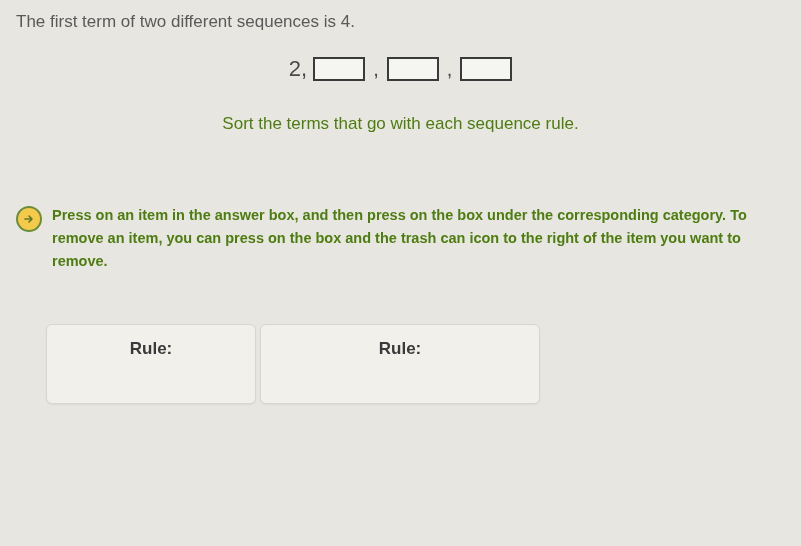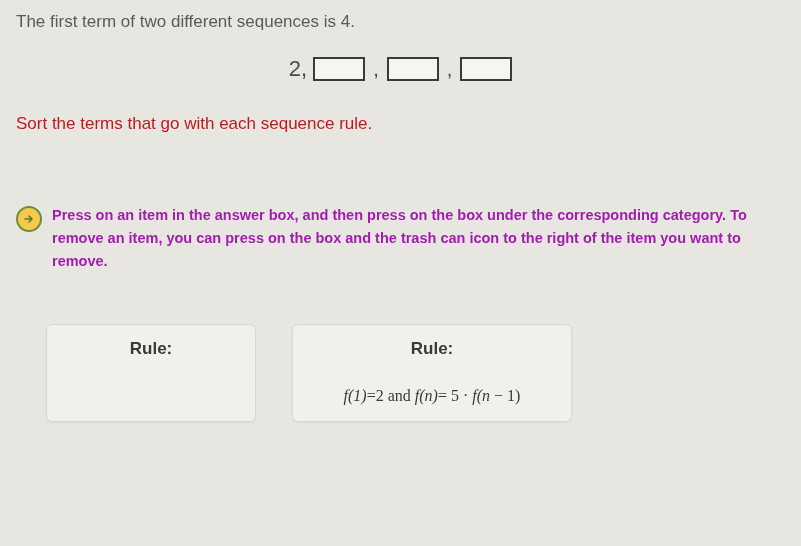--- a/index.html
+++ b/index.html
@@ -40,22 +40,23 @@
       border: 2px solid #3a3a3a;
       background: #f5f5f2;
       vertical-align: middle;
     }
     .comma {
       font-size: 20px;
       margin: 0 2px;
     }
     .sort-text {
       font-size: 17px;
-      color: #b91c1c;
+      color: #4d7c0f;
       margin-bottom: 70px;
+      text-align: center;
     }
     .hint-row {
       display: flex;
       align-items: flex-start;
       gap: 10px;
       margin-bottom: 50px;
     }
     .hint-icon {
       width: 26px;
       height: 26px;
@@ -67,27 +68,27 @@
       justify-content: center;
       flex-shrink: 0;
       margin-top: 2px;
     }
     .hint-icon svg {
       width: 12px;
       height: 12px;
     }
     .hint-text {
       font-size: 14.5px;
-      color: #a21caf;
+      color: #4d7c0f;
       line-height: 1.6;
       font-weight: 600;
     }
     .rules-row {
       display: flex;
-      gap: 36px;
+      gap: 4px;
       margin-left: 30px;
     }
     .rule-box {
       background: #f2f0eb;
       border: 1px solid #d8d6d0;
       border-radius: 6px;
       padding: 14px 18px 16px 18px;
       text-align: center;
       box-shadow: 0 1px 2px rgba(0,0,0,0.05);
     }
@@ -137,17 +138,14 @@
   </div>
   <div class="hint-text">Press on an item in the answer box, and then press on the box under the corresponding category. To remove an item, you can press on the box and the trash can icon to the right of the item you want to remove.</div>
 </div>
 
 <div class="rules-row">
   <div class="rule-box rule-box-1">
     <div class="rule-title">Rule:</div>
   </div>
   <div class="rule-box rule-box-2">
     <div class="rule-title">Rule:</div>
-    <div class="rule-formula">
-      <span>f(1)</span><span class="nonitalic">=</span><span class="nonitalic">2</span><span class="nonitalic"> and </span><span>f(n)</span><span class="nonitalic">=</span><span class="nonitalic"> 5 · </span><span>f(n</span> <span class="nonitalic">− 1)</span>
-    </div>
   </div>
 </div>
 
 </body></html>

